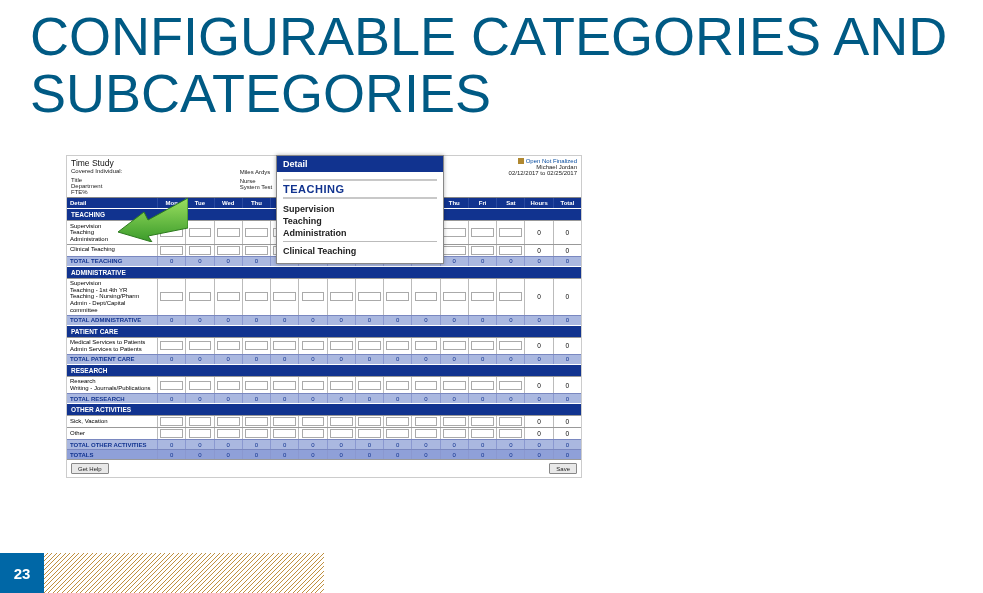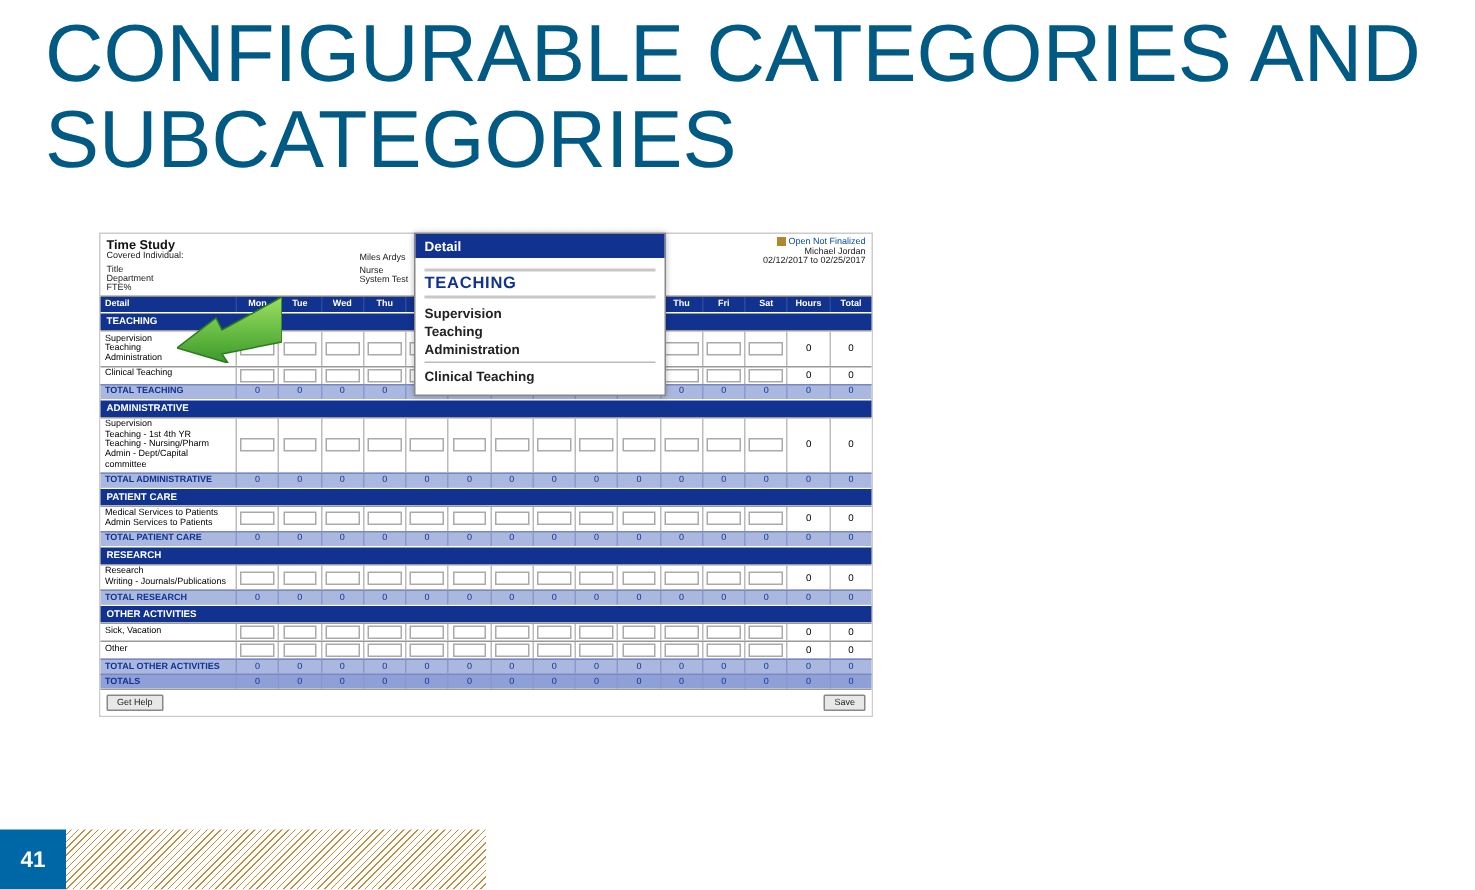--- a/index.html
+++ b/index.html
@@ -27,21 +27,21 @@
     background: #fff;
     border: 1px solid #ccc;
     font-size: 6.5px;
   }
   .ts-header {
     display: flex;
     border-bottom: 1px solid #888;
     padding: 2px 4px;
   }
   .ts-header .col { flex: 1; }
-  .ts-header .time-study { font-weight: bold; font-size: 8.5px; color: #111; }
+  .ts-header .time-study { font-weight: normal; font-size: 8.5px; color: #111; }
   .ts-header .small { font-size: 6px; color: #222; }
   .ts-header .right { text-align: right; }
   .ts-header .open-link { color: #0a4ea0; }
   .icon-sq { display: inline-block; width: 6px; height: 6px; background: #b08830; margin-right: 2px; vertical-align: middle; }
   .dayrow {
     display: flex;
     background: #11338f;
     color: #fff;
     font-size: 6px;
     font-weight: bold;
@@ -646,15 +646,15 @@
   <defs>
     <linearGradient id="g" x1="0" y1="0" x2="0" y2="1">
       <stop offset="0" stop-color="#9be060"></stop>
       <stop offset="1" stop-color="#3a9a2a"></stop>
     </linearGradient>
   </defs>
   <polygon points="70,0 70,30 30,38 34,44 0,34 26,14 30,22" fill="url(#g)" stroke="#2d7a1f" stroke-width="1"></polygon>
 </svg>
 
 <div class="footer">
-  <div class="pagenum">41</div>
+  <div class="pagenum">23</div>
   <div class="hatch"></div>
 </div>
 
 </body></html>

